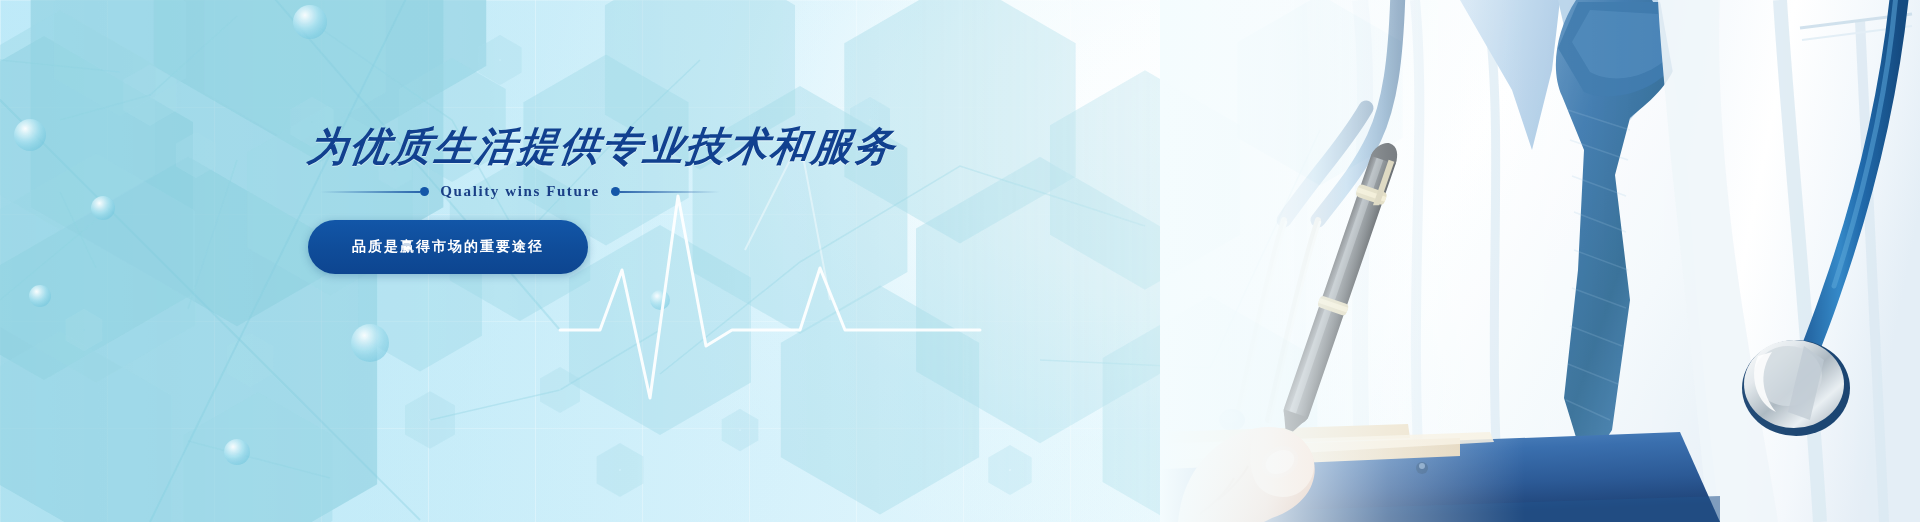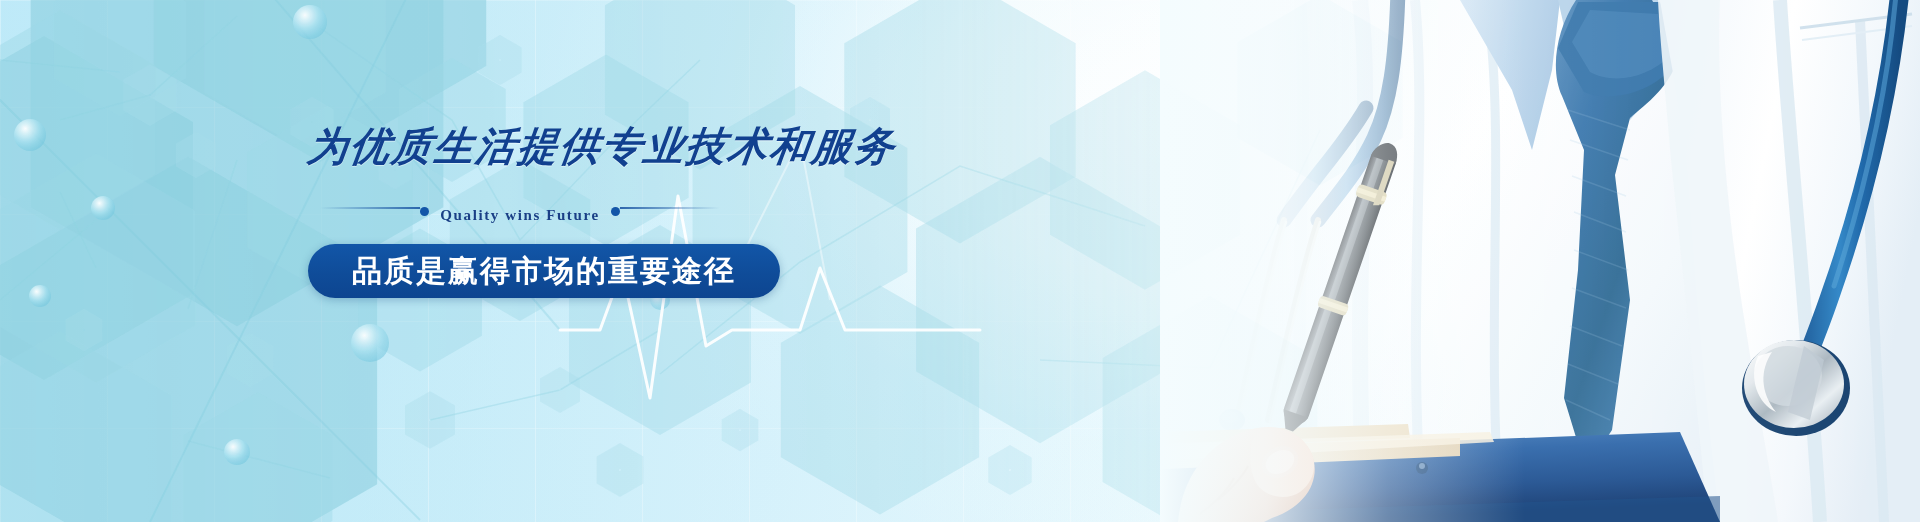--- a/index.html
+++ b/index.html
@@ -62,22 +62,22 @@
     letter-spacing:2px;
     color:#11408f;
     white-space:nowrap;
     line-height:1;
     text-shadow:0 1px 0 rgba(255,255,255,.45);
     transform:skewX(-7deg);
     transform-origin:left center;
   }
 
   .sub-row{
-    display:flex; align-items:flex-start;
-    margin-top:41px;
+    display:flex; align-items:center;
+    margin-top:17px;
     width:400px;
     margin-left:12px;
   }
   .sub-line{ height:2px; flex:1 1 auto; }
   .sub-line.left{ background:linear-gradient(90deg, rgba(21,80,160,0) 0%, rgba(21,80,160,.85) 100%); }
   .sub-line.right{ background:linear-gradient(90deg, rgba(21,80,160,.85) 0%, rgba(21,80,160,0) 100%); }
   .sub-dot{ width:9px; height:9px; border-radius:50%; background:#1356a8; flex:0 0 auto; }
   .sub-text{
     font-family:"Liberation Serif", serif;
     font-size:15px; font-weight:bold;
@@ -89,21 +89,21 @@
   }
 
   .cta{
     margin-top:20px;
     display:inline-flex; align-items:center; justify-content:center;
     height:54px;
     padding:0 44px;
     border-radius:27px;
     background:linear-gradient(180deg,#1256a8 0%,#0f4c99 55%,#0d4590 100%);
     color:#ffffff;
-    font-size:30px; font-weight:bold;
+    font-size:14px; font-weight:bold;
     letter-spacing:2px;
     white-space:nowrap;
     box-shadow:0 2px 8px rgba(12,60,120,.28);
     cursor:pointer;
     border:none;
     font-family:"Liberation Sans", sans-serif;
   }
 </style>
 </head>
 <body>

